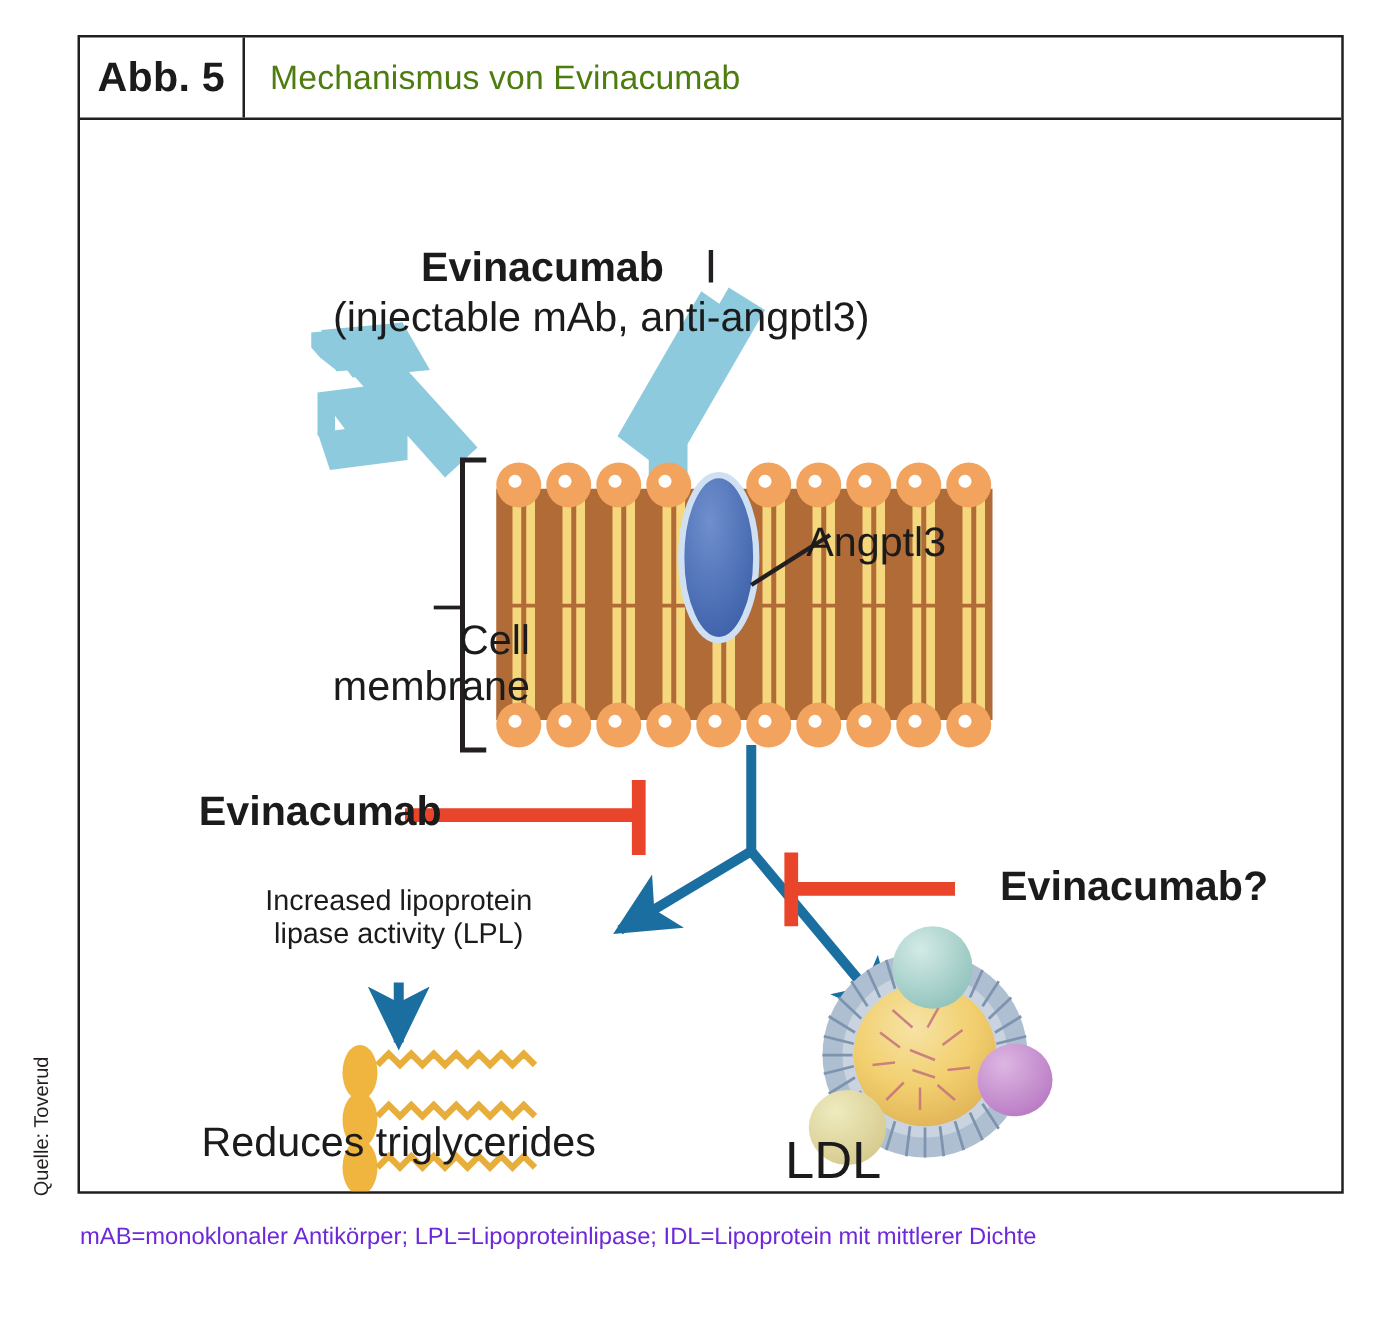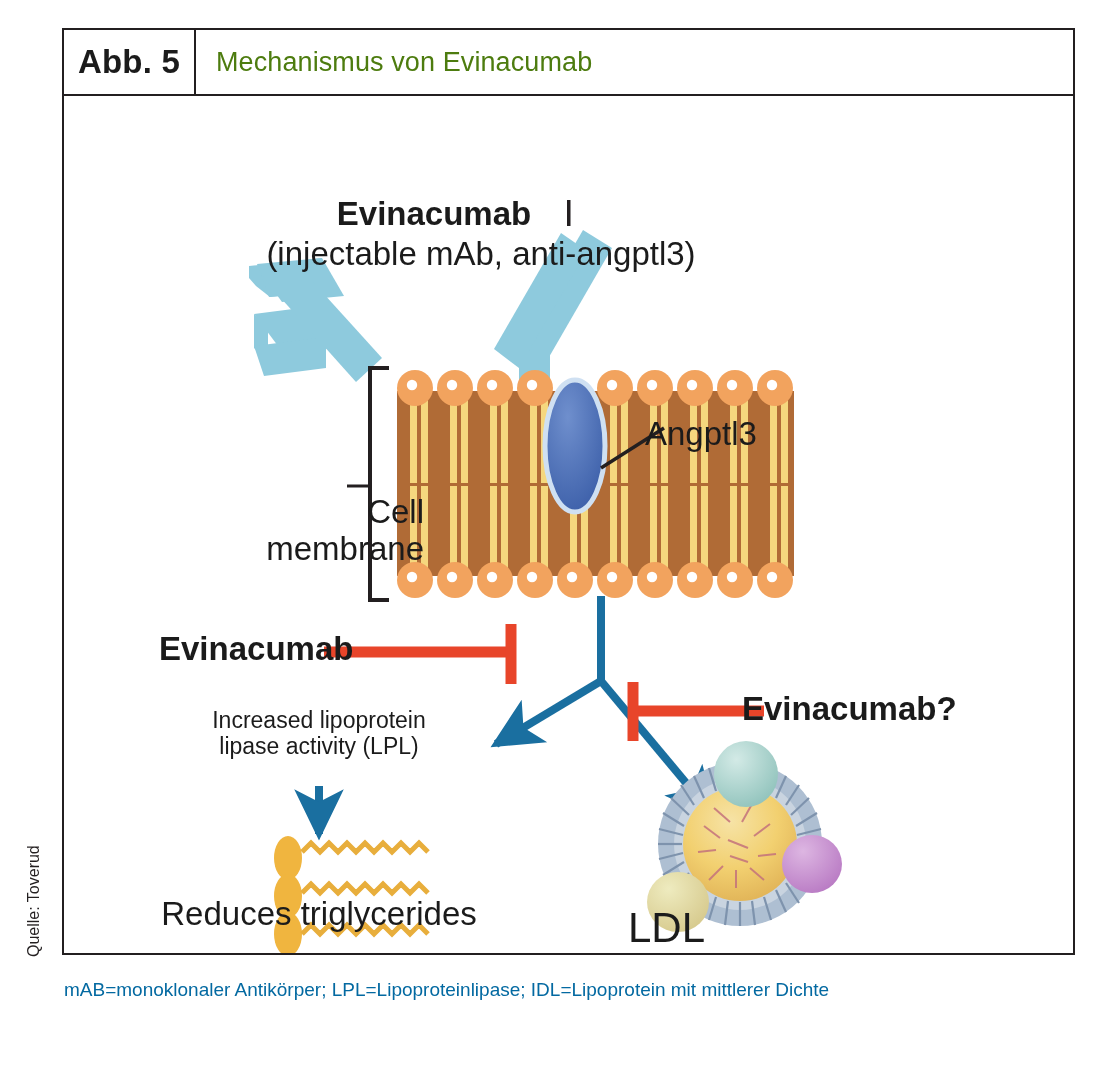--- a/index.html
+++ b/index.html
@@ -104,21 +104,21 @@
     width: 250px;
     text-align: right;
     font-size: 33px;
   }
   .t-evinacumab-left {
     left: 95px; top: 535px;
     font-size: 33px;
     font-weight: bold;
   }
   .t-evinacumab-right {
-    left: 678px; top: 595px;
+    left: 736px; top: 595px;
     font-size: 33px;
     font-weight: bold;
   }
   .t-lpl {
     left: 40px; top: 612px;
     width: 430px;
     text-align: center;
     font-size: 23px;
   }
   .t-reduces {
@@ -148,21 +148,21 @@
   }
 
   
   .footnote {
     position: absolute;
     left: 64px;
     top: 975px;
     width: 990px;
     font-size: 19px;
     line-height: 1.55;
-    color: #0369a1;
+    color: #6d28d9;
   }
 </style>
 </head>
 <body>
 
 <div class="figure-frame">
 
   <div class="fig-header">
     <div class="fig-number">Abb. 5</div>
     <div class="fig-title">Mechanismus von Evinacumab</div>

